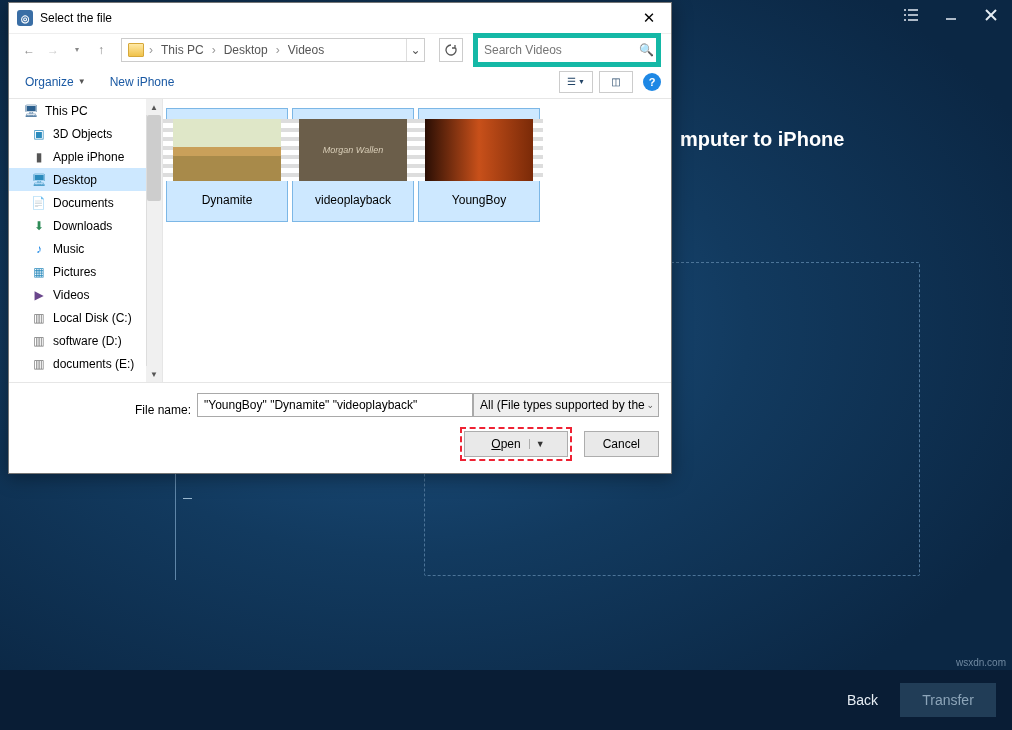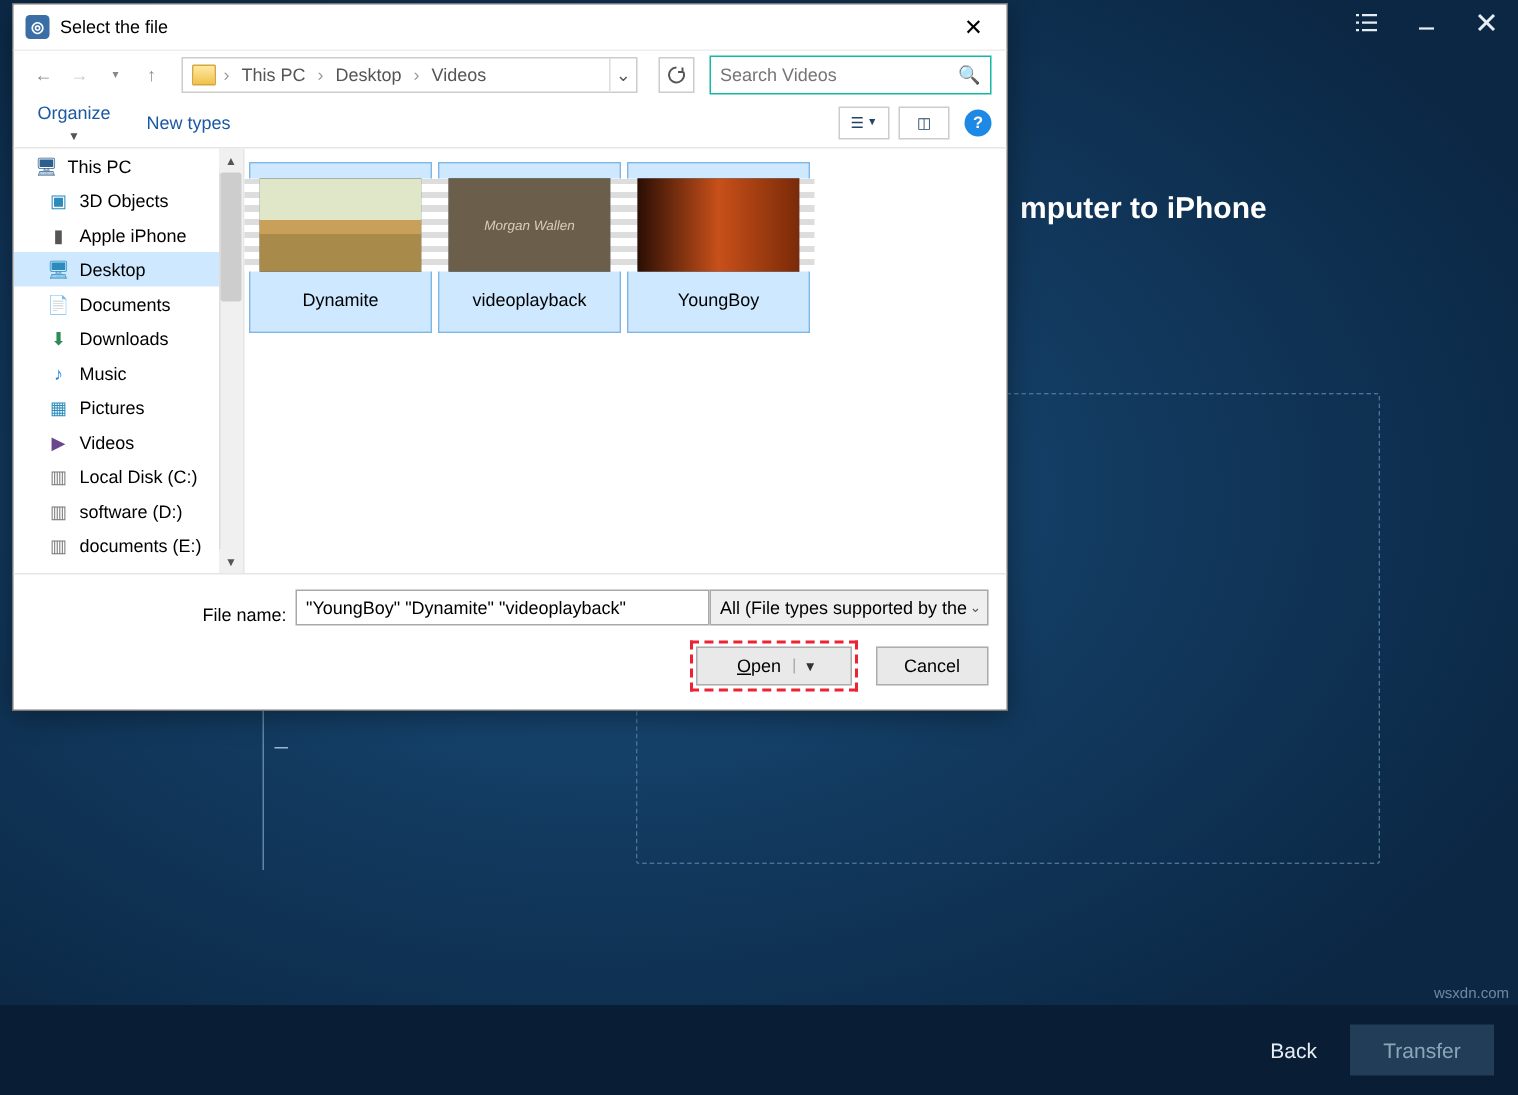--- a/index.html
+++ b/index.html
@@ -47,26 +47,26 @@
 .dlg-title .spacer { flex: 1; }
 .dlg-title .close { width: 40px; height: 30px; display:flex; align-items:center; justify-content:center; font-size:15px; cursor:pointer;}
 .dlg-nav { height: 32px; display: flex; align-items: center; padding: 0 10px; gap: 4px; font-size: 12px; color: #555; border-top:1px solid #eee;}
 .navarrow { width:20px; height:20px; display:flex; align-items:center; justify-content:center; color:#888;}
 .breadcrumb { flex: 1; height: 24px; border: 1px solid #ccc; background:#fff; display: flex; align-items: center; padding-left: 6px; gap:4px; margin: 0 6px;}
 .bc-folder { width: 16px; height: 14px; background: linear-gradient(#ffe9a6,#f0c24a); border:1px solid #d6a83a; border-radius:1px;}
 .bc-part { padding: 0 3px; cursor: pointer; }
 .bc-sep { color: #999; padding:0 1px;}
 .bc-drop { margin-left:auto; width:18px; text-align:center; color:#555; border-left:1px solid #ddd; height:100%; display:flex;align-items:center;justify-content:center;}
 .refresh { width:24px; height:24px; border:1px solid #ccc; display:flex; align-items:center; justify-content:center; margin-left:4px; cursor:pointer;}
-.search { width: 188px; height: 24px; border: 1px solid #14b8a6; display:flex; align-items:center; padding: 12px 6px; color:#777; margin-left:6px;}
+.search { width: 188px; height: 24px; border: 5px solid #14b8a6; display:flex; align-items:center; padding: 12px 6px; color:#777; margin-left:6px;}
 .search input { border:none; outline:none; flex:1; font-size:12px; color:#333; }
 .search .sicon { color:#888; font-size:12px; }
 
 .dlg-toolbar { height: 34px; display:flex; align-items:center; padding: 0 10px; font-size: 12px; color:#1a59a3; border-bottom:1px solid #e6e6e6;}
-.tool { display:flex; align-items:center; gap:4px; cursor:pointer; padding:4px 6px;flex-direction:column;}
+.tool { display:flex; align-items:center; gap:4px; cursor:pointer; padding:4px 6px;}
 .tool .dd { font-size:8px; color:#555;}
 .dlg-toolbar .tspacer { flex:1;}
 .viewbtn { width:34px; height:22px; border:1px solid #ccc; margin-left:6px; display:flex; align-items:center; justify-content:center; cursor:pointer; font-size:10px;color:#246;}
 .helpbtn { width:18px; height:18px; border-radius:50%; background:#1e88e5; color:#fff; font-size:11px; font-weight:bold; display:flex;align-items:center;justify-content:center;margin-left:10px; cursor:pointer;}
 
 .dlg-main { flex:1; display:flex; overflow:hidden; }
 .tree { width: 154px; border-right: 1px solid #e6e6e6; overflow-y:auto; font-size:12px; color:#000; position:relative;}
 .tree-item { height:23px; display:flex; align-items:center; padding-left: 22px; gap:6px; cursor:pointer; white-space:nowrap;}
 .tree-item.root { padding-left: 14px; font-weight:400;}
 .tree-item.selected { background:#cde8ff;}
@@ -180,21 +180,21 @@
       <span class="sicon">🔍</span>
     </div>
   </div>
 
   <div class="dlg-toolbar">
     <div class="tool">
       <span>Organize</span>
         <span class="dd">▼</span>
     </div>
     <div class="tool" style="margin-left:12px">
-      <span>New types</span>
+      <span>New iPhone</span>
     </div>
     <div class="tspacer"></div>
     <div class="viewbtn">☰ <span style="font-size:7px;margin-left:2px">▼</span></div>
     <div class="viewbtn">◫</div>
     <div class="helpbtn">?</div>
   </div>
 
   <div class="dlg-main">
     <div class="tree">
       <div class="tree-item root">

